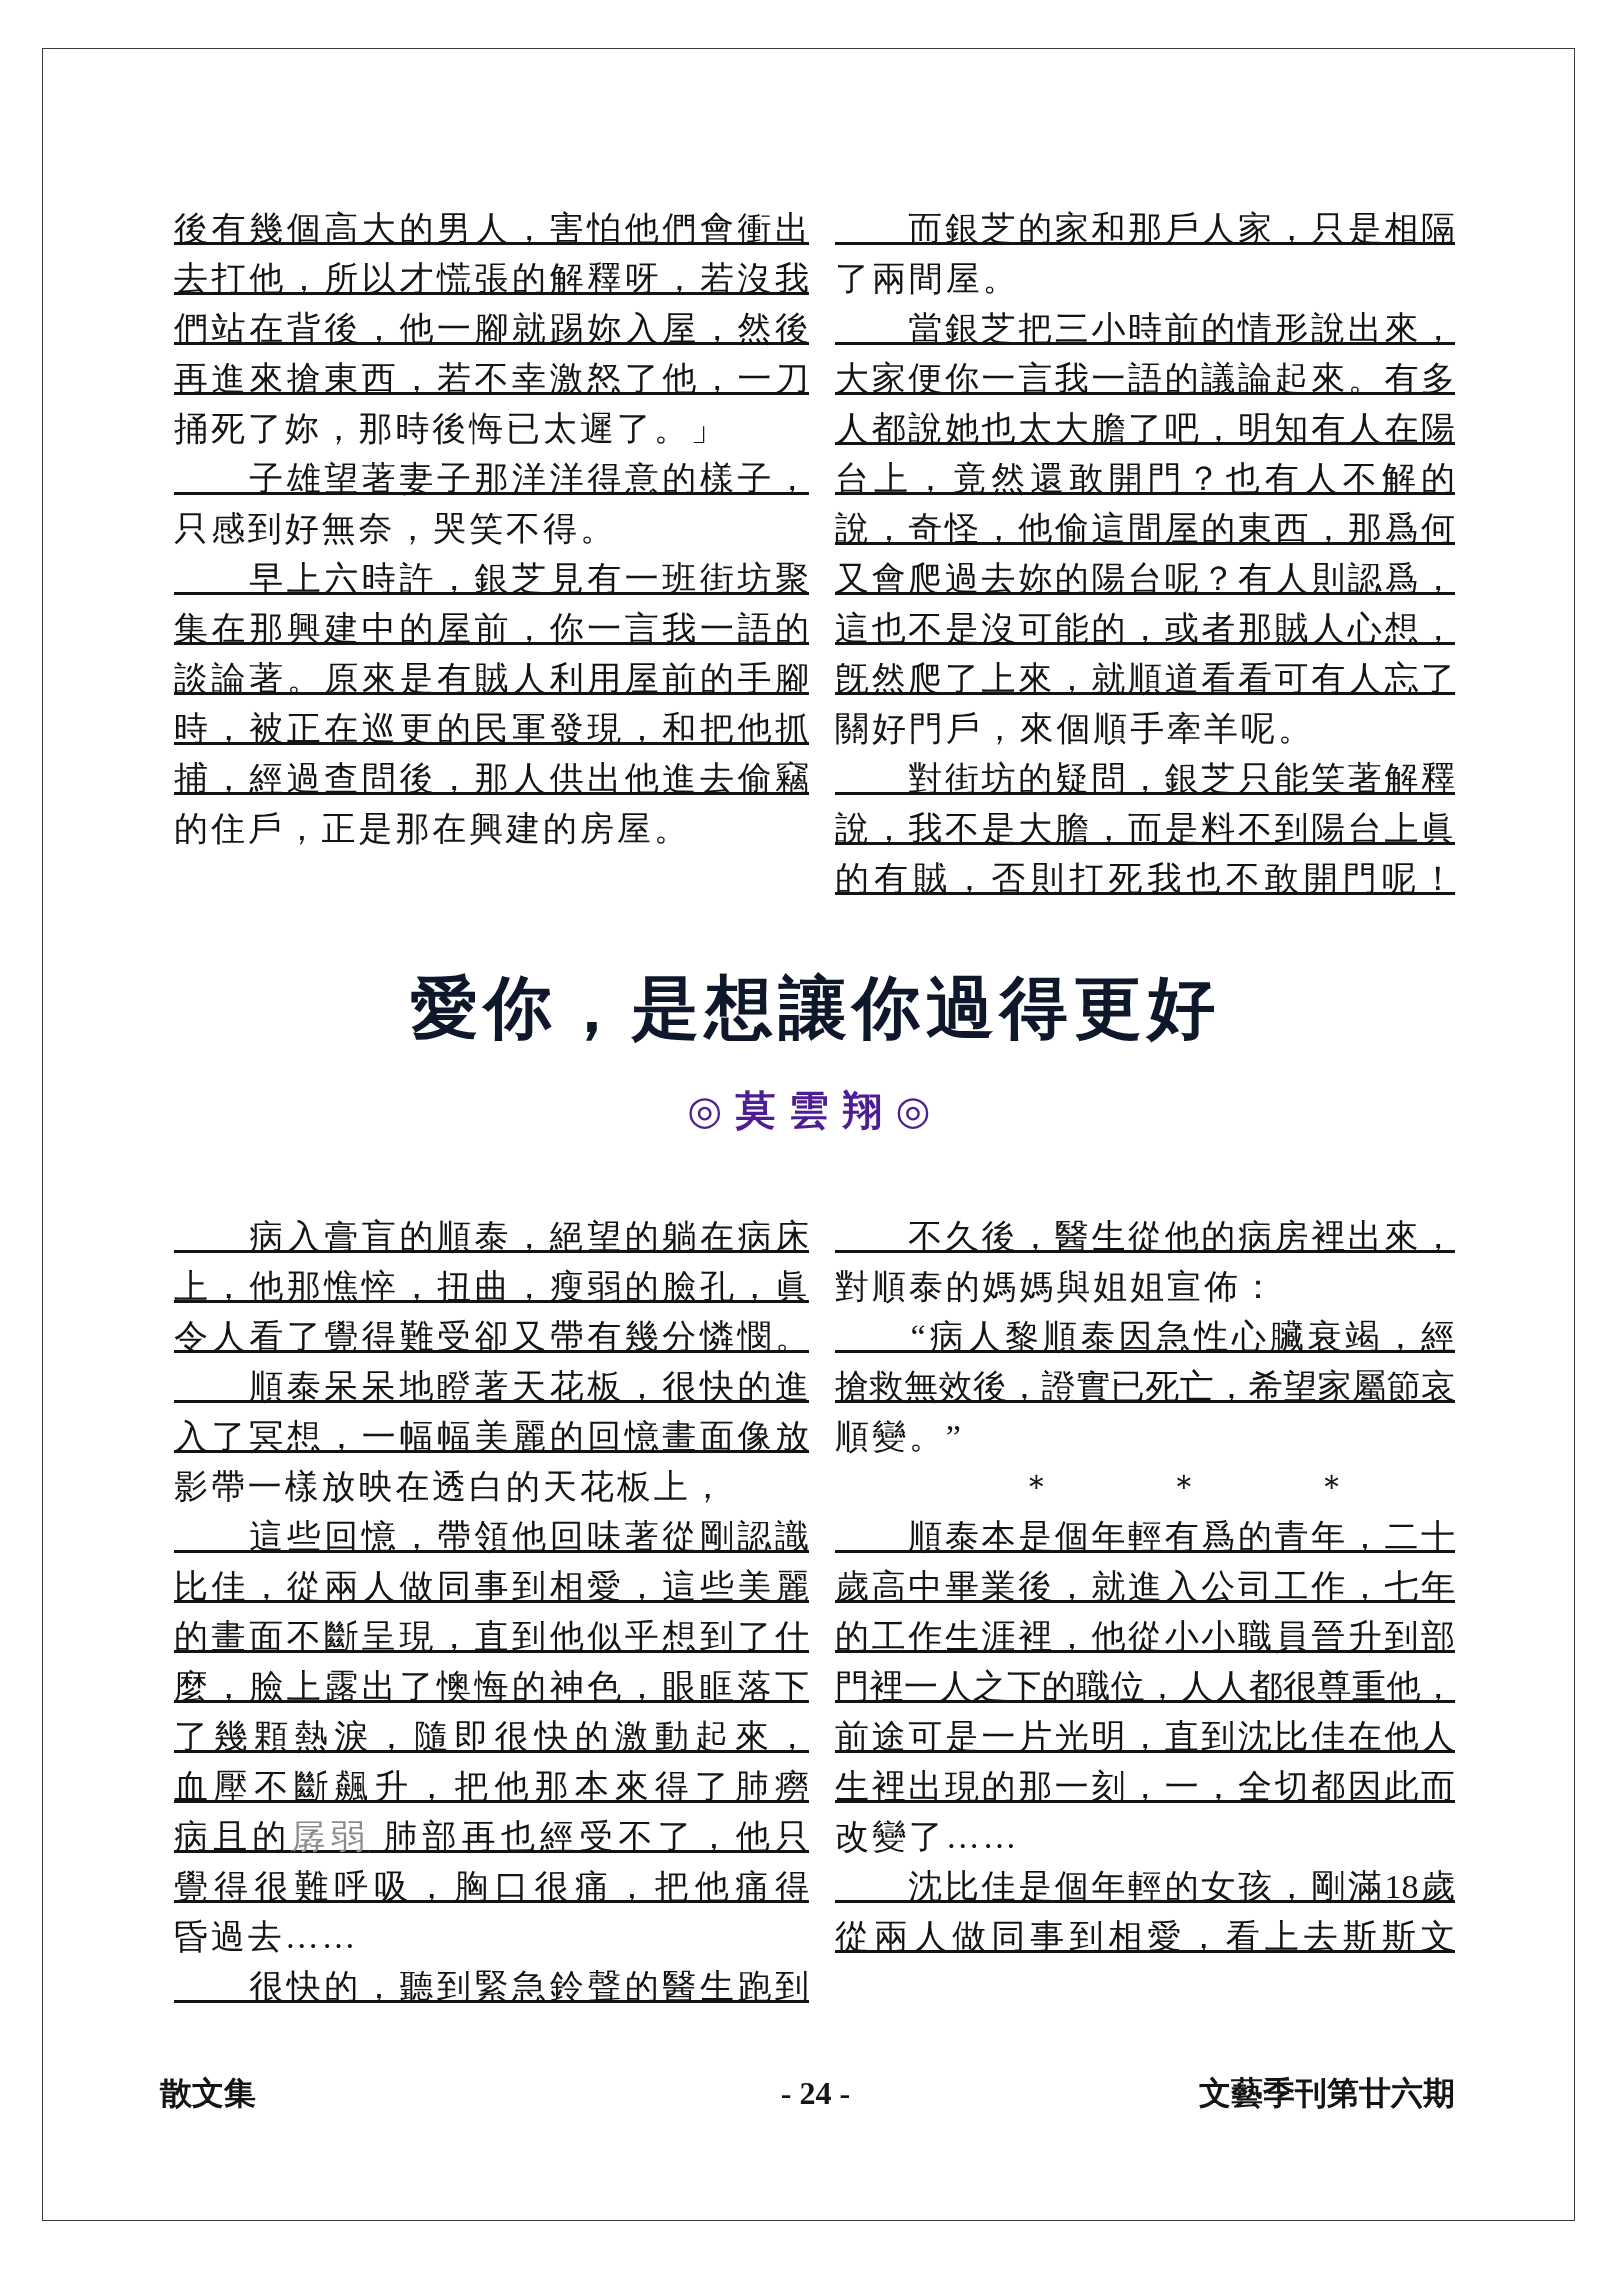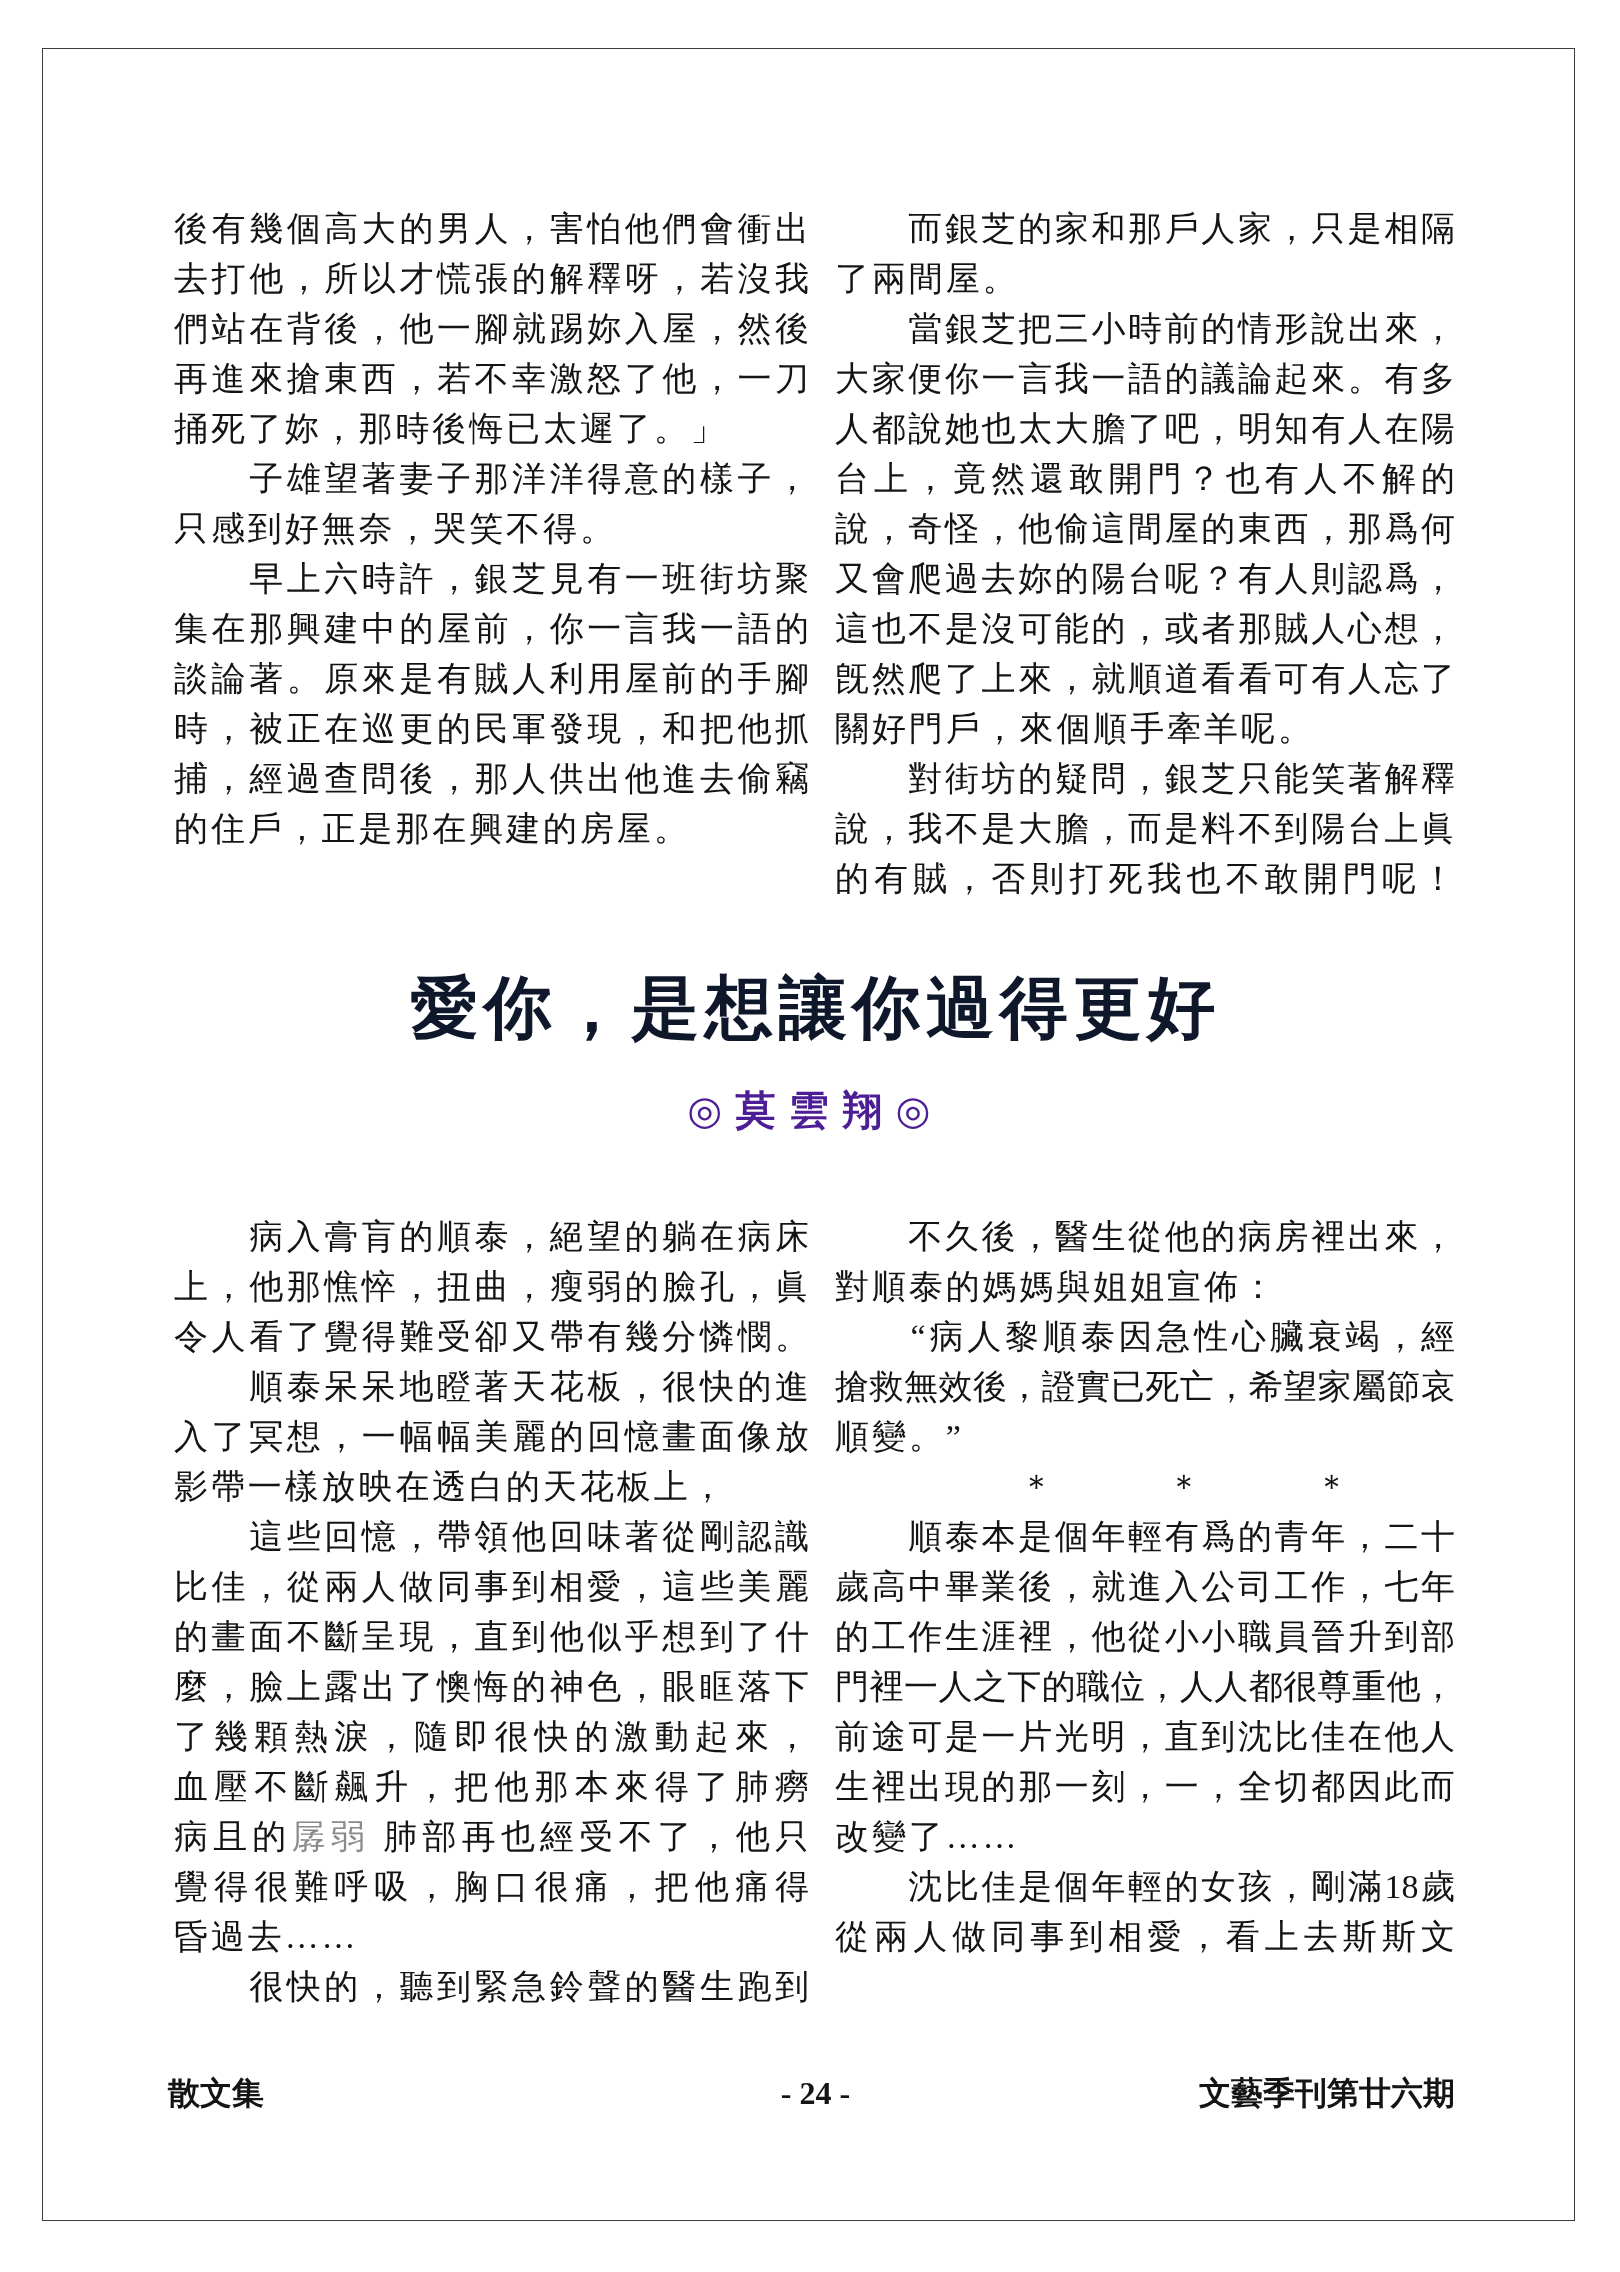--- a/index.html
+++ b/index.html
@@ -30,20 +30,21 @@
   .col-s2-left  { left: 174px; top: 1212px; width: 635px; }
   .col-s2-right { left: 835px; top: 1212px; width: 620px; }
   .text-line {
     height: 50px;
     line-height: 50px;
   }
   .text-line.just {
     text-align: justify;
     text-align-last: justify;
     text-justify: inter-character;
+    text-decoration: underline;
   }
   .text-line.short {
     text-align: left;
     letter-spacing: 2.9px;
   }
   .muted { color: #8a8a8a; }
   .article-title {
     position: absolute;
     left: 176px;
     top: 963px;
@@ -72,21 +73,21 @@
   .footer-item {
     position: absolute;
     top: 2072px;
     height: 42px;
     line-height: 42px;
     font-family: "Liberation Sans", "DejaVu Sans", sans-serif;
     font-weight: 700;
     font-size: 32px;
     color: #141414;
   }
-  .footer-left   { left: 168px; }
+  .footer-left   { left: 160px; }
   .footer-center { left: 176px; width: 1279px; text-align: center; font-family: "Liberation Serif","DejaVu Serif",serif; }
   .footer-right  { left: 176px; width: 1279px; text-align: right; }
 </style>
 </head>
 <body>
 
 <div class="page">
 
   <div class="frame"></div>
 

